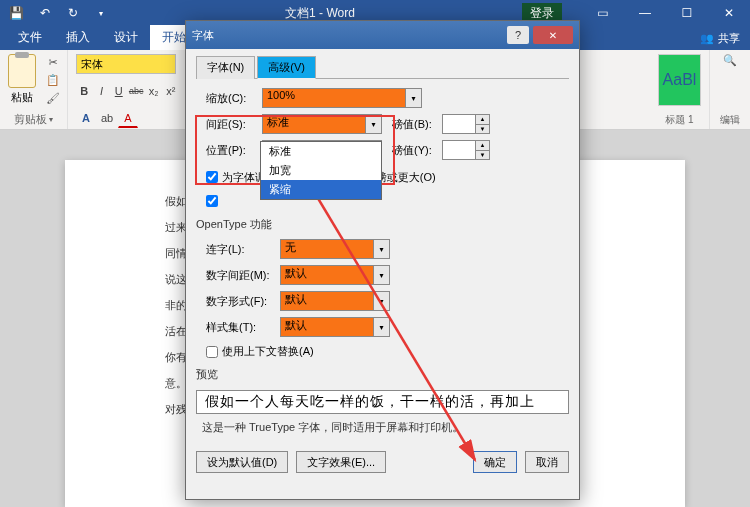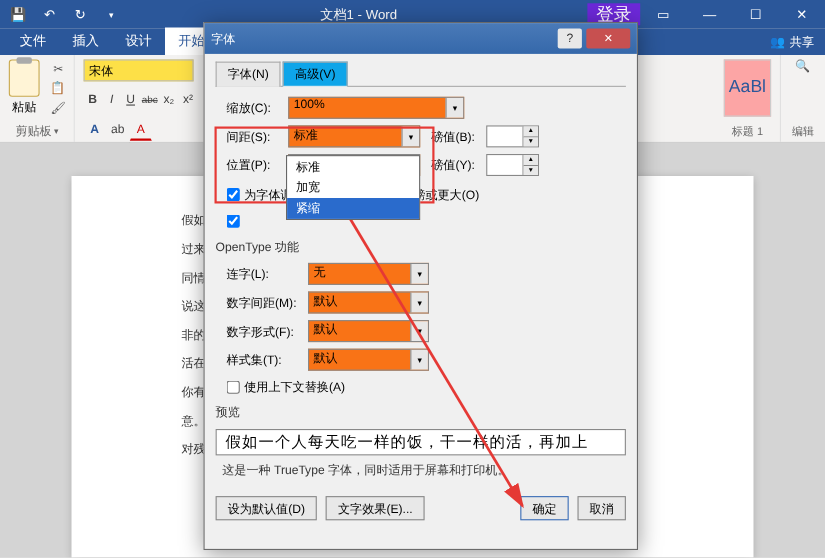--- a/index.html
+++ b/index.html
@@ -3,21 +3,21 @@
 <meta charset="utf-8">
 <style>
 *{box-sizing:border-box;margin:0;padding:0;font-family:"Microsoft YaHei","Segoe UI",sans-serif;font-size:11px;-webkit-user-select:none;user-select:none}
 body{background:#d4d4d4;width:750px;height:507px;overflow:hidden;position:relative}
 .titlebar{height:26px;background:#2b579a;display:flex;align-items:center;color:#fff}
 .qat{display:flex;align-items:center;padding:0 6px;gap:6px}
 .qat-btn{width:22px;height:22px;display:flex;align-items:center;justify-content:center;color:#fff;font-size:12px}
 .title-txt{flex:1;text-align:center;font-size:12px}
 .winbtns{display:flex}
 .winbtn{width:42px;height:26px;display:flex;align-items:center;justify-content:center;color:#fff;font-size:12px}
-.login{background:#6d28d9;padding:2px 8px;font-size:16px;height:20px;display:flex;align-items:center;margin-right:0}
+.login{background:#14532d;padding:2px 8px;font-size:12px;height:20px;display:flex;align-items:center;margin-right:20px}
 .ribbon-tabs{height:24px;background:#2b579a;display:flex;padding-left:6px;align-items:flex-end}
 .ribbon-tab{padding:4px 12px;color:#fff;font-size:12px}
 .ribbon-tab.active{background:#fff;color:#2b579a}
 .share{margin-left:auto;color:#fff;padding:4px 10px;display:flex;align-items:center;gap:4px}
 .ribbon{height:80px;background:#f3f2f1;border-bottom:1px solid #d0d0d0;display:flex}
 .rgroup{border-right:1px solid #e0e0e0;padding:4px 8px 2px;display:flex;flex-direction:column}
 .rgroup-body{flex:1;display:flex;align-items:flex-start;gap:4px}
 .rgroup-label{text-align:center;font-size:10px;color:#666;display:flex;justify-content:center;align-items:center;gap:2px}
 .paste-btn{display:flex;flex-direction:column;align-items:center;gap:0}
 .clip-icon{width:28px;height:34px;background:#fff4d6;border:1px solid #c8a84d;border-radius:3px;position:relative}
@@ -55,21 +55,21 @@
 .preview-note{font-size:11px;color:#333;margin:0 0 10px 6px}
 .dlg-buttons{display:flex;gap:8px;margin-top:auto;padding-top:6px}
 .dlg-btn{height:22px;padding:0 10px;border:1px solid #888;background:#e8e8e8;display:flex;align-items:center;font-size:11px}
 .dlg-btn.primary{border:1px solid #3a6db7}
 .spacer{flex:1}
 .redbox{border:2px solid #e53935;position:absolute;pointer-events:none}
 .arrow-svg{position:absolute;pointer-events:none}
 .dropdown{position:absolute;background:#fff;border:1px solid #666;font-size:11px;z-index:50}
 .dd-item{padding:2px 8px}
 .dd-item.sel{background:#2a6bcc;color:#fff}
-.style-tile{width:50px;height:52px;border:1px solid #ccc;background:#fca5a5;display:flex;flex-direction:column;align-items:center;justify-content:center;font-size:10px}
+.style-tile{width:50px;height:52px;border:1px solid #ccc;background:#22c55e;display:flex;flex-direction:column;align-items:center;justify-content:center;font-size:10px}
 </style>
 </head>
 <body>
 
 <div class="titlebar">
   <div class="qat">
     <span class="qat-btn">💾</span>
     <span class="qat-btn">↶</span>
     <span class="qat-btn">↻</span>
     <span class="qat-btn" style="font-size:8px">▾</span>

